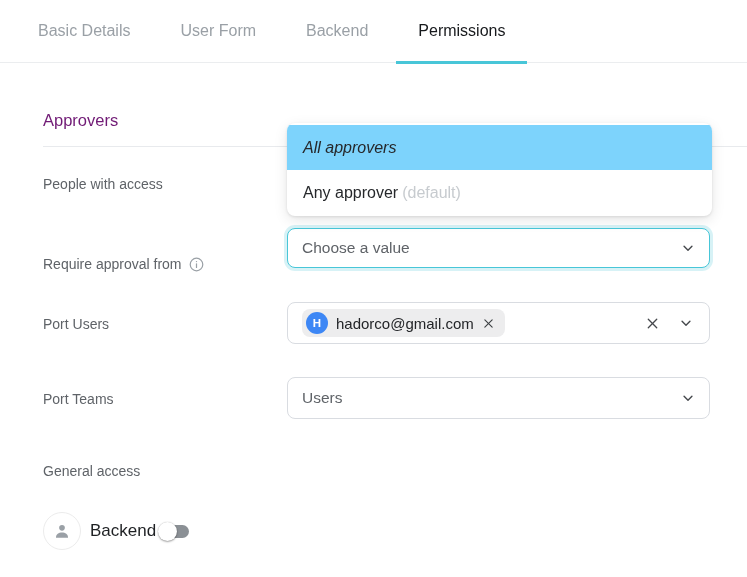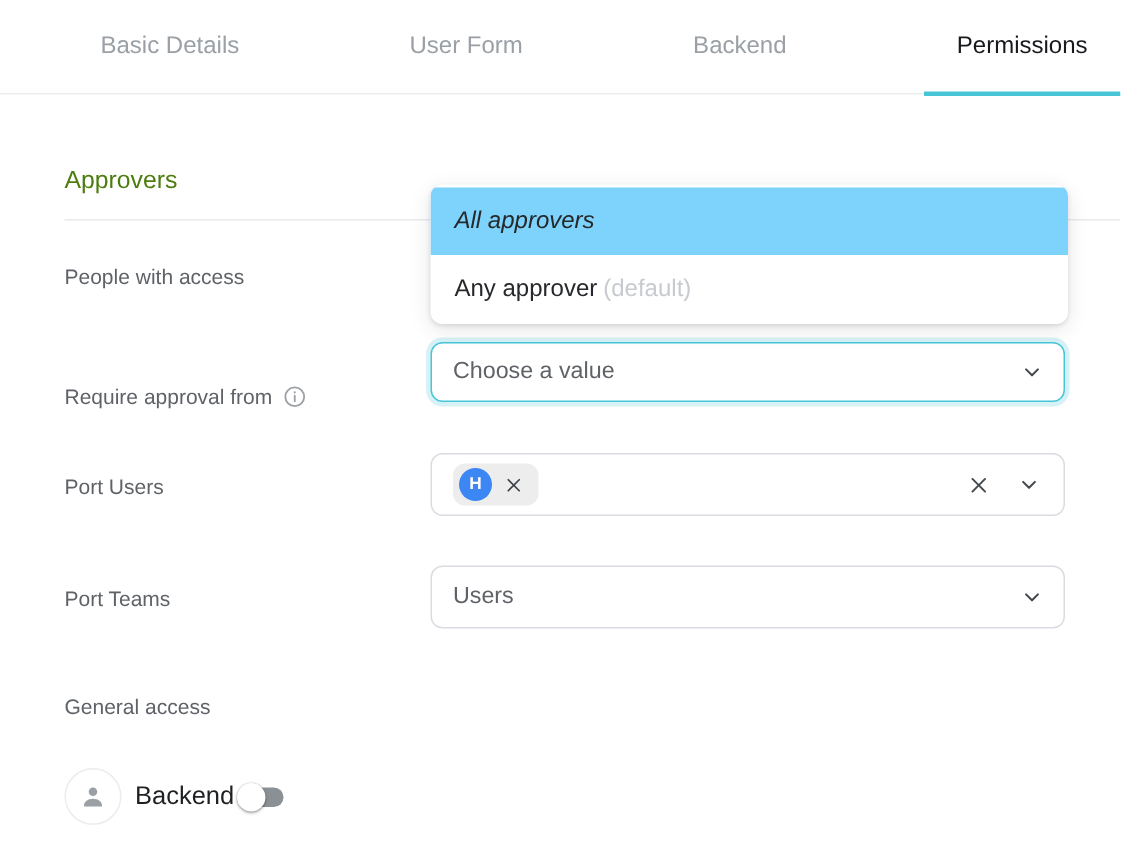--- a/index.html
+++ b/index.html
@@ -18,39 +18,39 @@
     background:#ffffff;
     font-family:"Liberation Sans","DejaVu Sans",sans-serif;
     color:var(--text-dark);
     overflow:hidden;
   }
   
   .tabbar{
     position:absolute;top:0;left:0;right:0;height:63px;
     border-bottom:1px solid #ebedef;
     display:flex;align-items:center;
-    padding-left:45px;gap:6px;justify-content:space-between;
+    padding-left:16px;gap:6px;
   }
   .tab{
     position:relative;height:63px;
     display:flex;align-items:center;
     padding:0 22px;
     font-size:16px;color:var(--text-light);
     cursor:pointer;background:none;border:none;
     font-family:inherit;
   }
   .tab.active{color:#17191c;}
   .tab.active::after{
     content:"";position:absolute;left:0;right:0;bottom:-1px;height:3px;
     background:var(--accent);
   }
   
   .section-heading{
     position:absolute;left:43px;top:111px;
-    font-size:16.5px;font-weight:500;color:#4d7c0f;
+    font-size:16.5px;font-weight:500;color:#701a75;
   }
   .section-divider{
     position:absolute;left:43px;right:0;top:146px;height:1px;
     background:var(--divider);
   }
   .field-label{
     position:absolute;left:43px;
     font-size:14px;color:var(--text-gray);
     display:flex;align-items:center;gap:7px;
   }
@@ -174,20 +174,21 @@
     <span class="suffix">(default)</span>
   </div>
 </div>
 
 <div class="field-label" style="top:316px;">
   <span>Port Users</span>
 </div>
 <div class="multiselect" style="top:302px;">
   <div class="chip">
     <span class="chip-avatar">H</span>
+    <span class="chip-email">hadorco@gmail.com</span>
     <button class="icon-btn">
       <svg width="13" height="13" viewBox="0 0 16 16" fill="none" stroke="#3c4043" stroke-width="1.4" stroke-linecap="round">
         <line x1="3.5" y1="3.5" x2="12.5" y2="12.5"></line>
           <line x1="12.5" y1="3.5" x2="3.5" y2="12.5"></line>
       </svg>
     </button>
   </div>
   <div class="right-controls">
     <button class="icon-btn">
       <svg width="15" height="15" viewBox="0 0 16 16" fill="none" stroke="#45484c" stroke-width="1.4" stroke-linecap="round">

